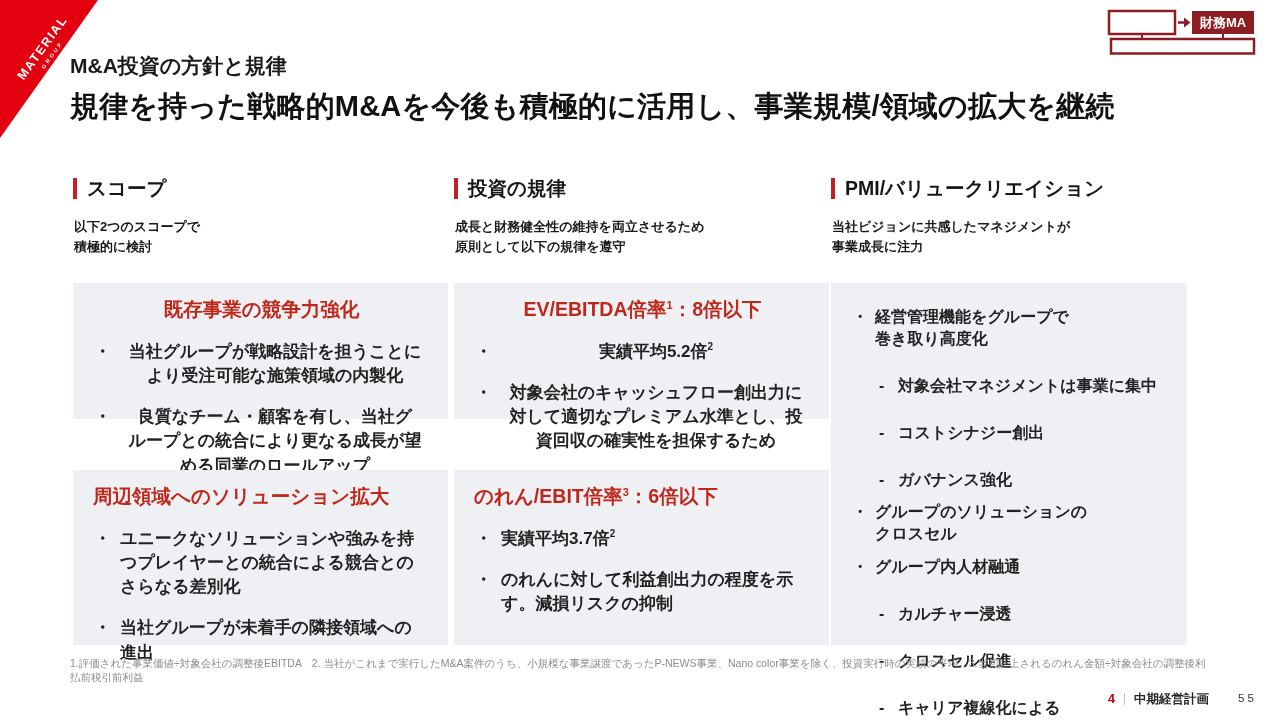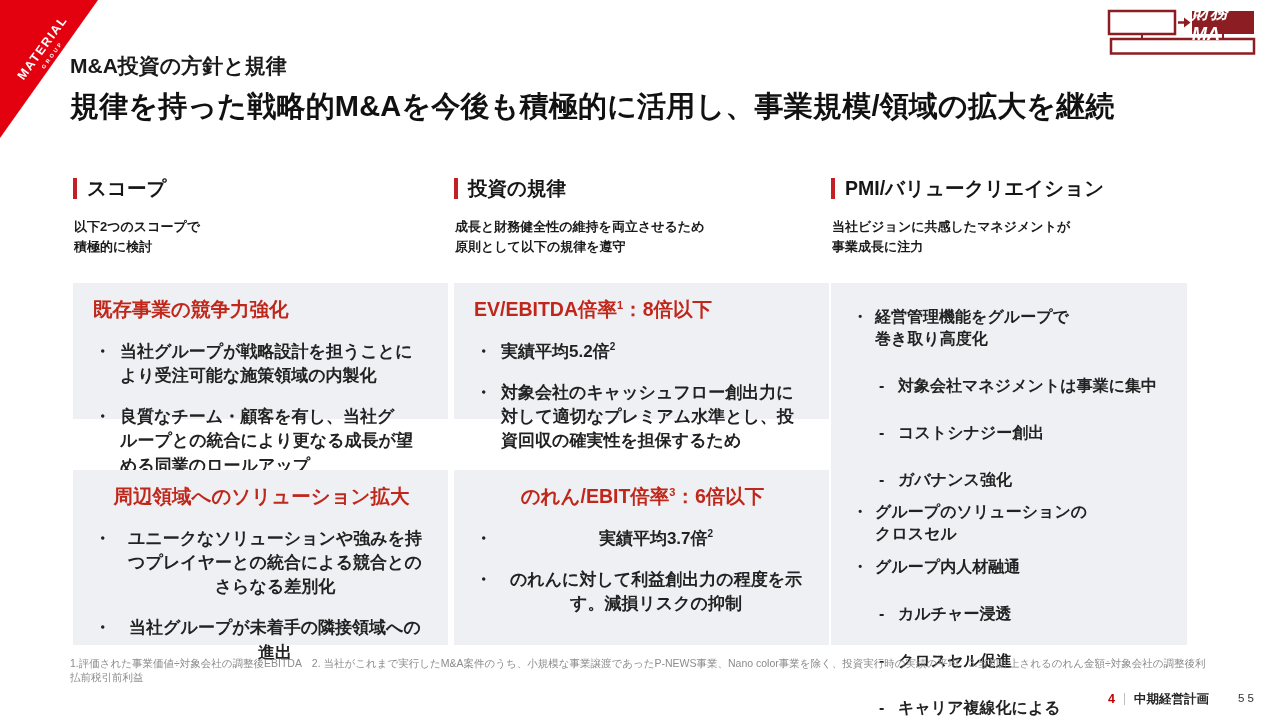--- a/index.html
+++ b/index.html
@@ -13,39 +13,39 @@
     background:#e3000f; clip-path:polygon(0 0,100% 0,0 100%);}
   .corner-text{position:absolute; left:-16px; top:40px; width:124px; text-align:center;
     transform:rotate(-54deg); color:#fff; line-height:1.1;}
   .corner-text .l1{display:block; font-size:12.5px; font-weight:700; letter-spacing:1.5px;}
   .corner-text .l2{display:block; font-size:5.5px; font-weight:700; letter-spacing:2.5px; margin-top:1px;}
   
   .minimap{position:absolute; left:1104px; top:7px; width:156px; height:49px;}
   .minimap svg{position:absolute; left:0; top:0;}
   .minimap-label{position:absolute; left:88px; top:4px; width:62px; height:23px;
     display:flex; align-items:center; justify-content:center;
-    color:#fff; font-weight:700; font-size:18px;font-style:italic;}
+    color:#fff; font-weight:700; font-size:13px;}
   
   .kicker{position:absolute; left:70px; top:52px; font-size:21px; font-weight:700; color:#1a1a1a;}
   .title{position:absolute; left:70px; top:87px; font-size:29px; font-weight:700; color:#111; letter-spacing:0.2px;}
   
   .col{position:absolute; top:175px;}
   .col-scope{left:73px; width:375px;}
   .col-discipline{left:454px; width:375px;}
   .col-pmi{left:831px; width:356px;}
   .col-head{display:flex; align-items:center; gap:10px;}
   .redbar{width:4px; height:21px; background:#c41f24; flex:0 0 auto;}
   .col-heading{font-size:19.5px; font-weight:700; color:#161616; margin:0;}
   .col-sub{margin:15px 0 0 1px; font-size:13px; font-weight:700; line-height:1.55;
     white-space:pre-line; color:#1a1a1a;}
   
   .box{position:absolute; left:0; right:0; background:#eff0f4; box-sizing:border-box;
     padding:13px 18px 13px 20px;}
-  .box-1{top:108px; height:136px;}
-  .box-2{top:295px; height:175px;text-align:center;}
+  .box-1{top:108px; height:136px;text-align:center;}
+  .box-2{top:295px; height:175px;}
   .box-tall{top:108px; height:362px;}
   .box-title{margin:0; font-size:19.5px; font-weight:700; color:#c0271b;}
   .box-title sup{font-size:11px; vertical-align:super; line-height:0;}
   .box ul{list-style:none; margin:2px 0 0 0; padding:0;}
   .box li{position:relative; padding-left:27px; font-size:17px; font-weight:600;
     line-height:1.42; margin-top:17px; color:#222;}
   .box li::before{content:"・"; position:absolute; left:1px; top:0; font-weight:700;}
   .box li span{white-space:pre-line;}
   .box li sup{font-size:10px; vertical-align:super; line-height:0;}
   

